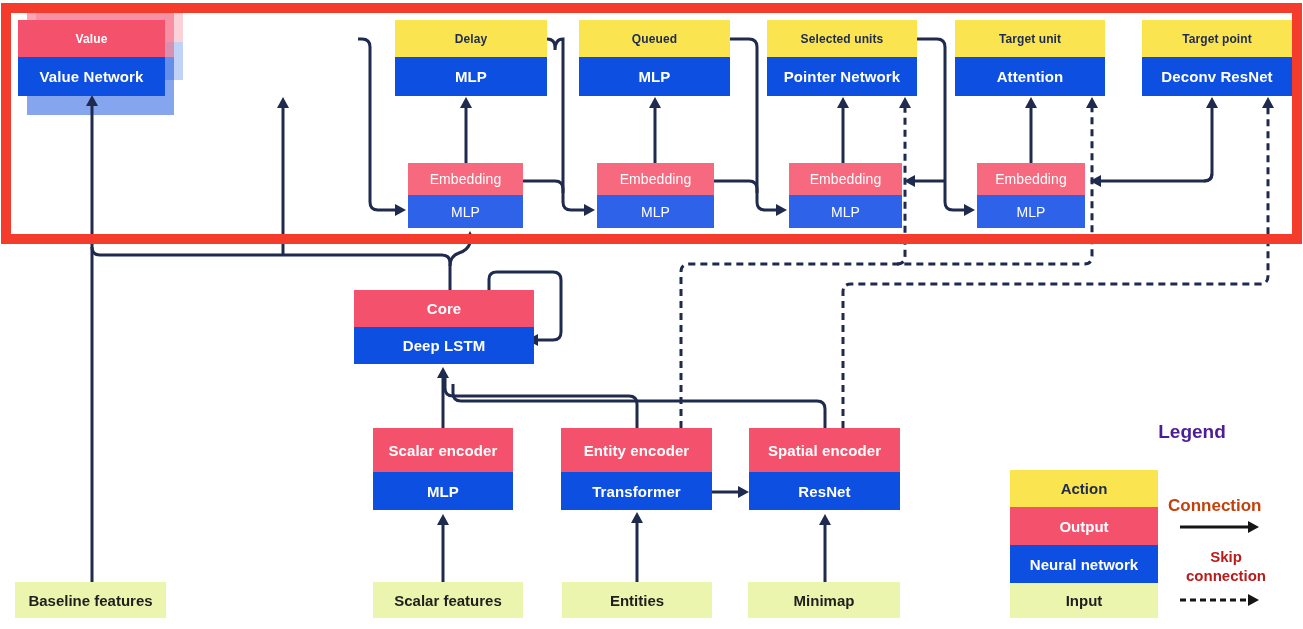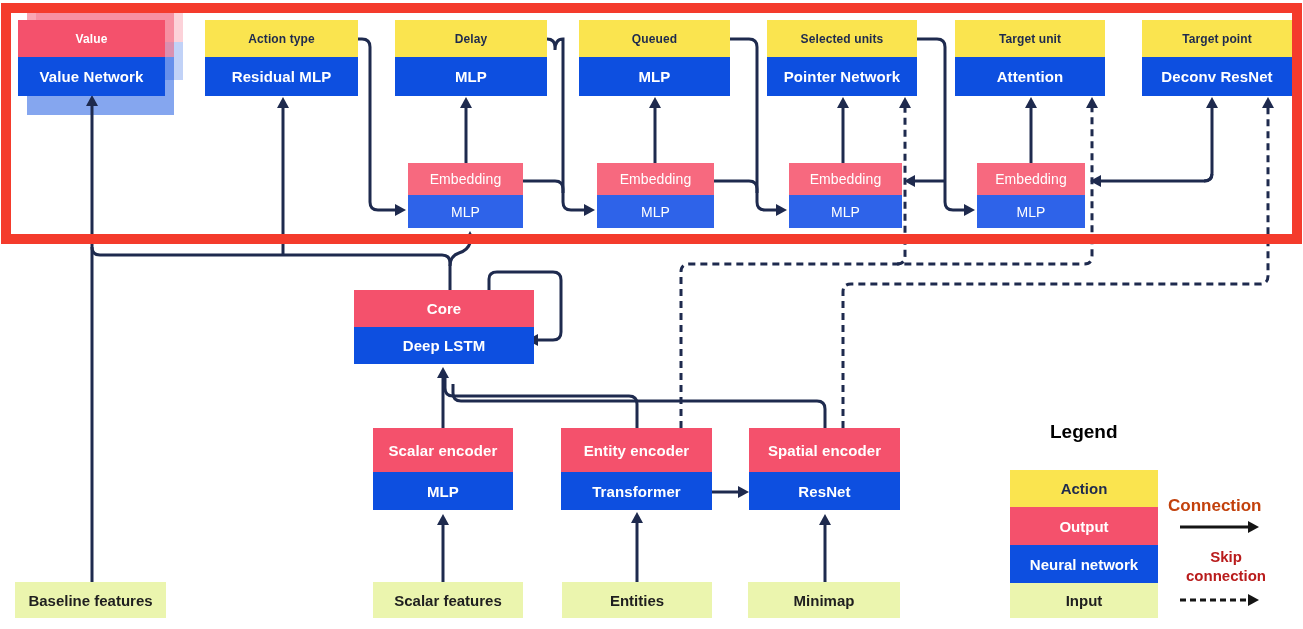--- a/index.html
+++ b/index.html
@@ -18,22 +18,22 @@
   .h-bot{height:39px;font-size:15px}
   .e-top{height:32px;font-size:14px;font-weight:500}
   .e-bot{height:33px;font-size:14px;font-weight:500}
   .enc-top{height:44px;font-size:15px}
   .enc-bot{height:38px;font-size:15px}
   .input-box{position:absolute;height:36px;display:flex;align-items:center;justify-content:center;
     font-size:15px;font-weight:600;z-index:3}
   .shadow{position:absolute;display:flex;flex-direction:column;z-index:1}
   .red-box{position:absolute;left:1px;top:3px;width:1301px;height:241px;border:10px solid #F43B2C;
     box-sizing:border-box;z-index:10;pointer-events:none}
-  .legend-title{position:absolute;left:1050px;top:421px;width:130px;
-    font-size:19px;font-weight:600;color:#000000;z-index:3}
+  .legend-title{position:absolute;left:1127px;top:421px;width:130px;text-align:center;
+    font-size:19px;font-weight:600;color:#4c1d95;z-index:3}
   .legend-item{position:absolute;left:1010px;width:148px;display:flex;align-items:center;
     justify-content:center;font-size:15px;font-weight:600;z-index:3}
   .legend-conn{position:absolute;left:1168px;top:496px;width:116px;text-align:left;
     font-size:17px;font-weight:600;color:#c2410c;z-index:3}
   .legend-skip{position:absolute;left:1178px;top:548px;width:96px;text-align:center;
     font-size:15px;font-weight:600;color:#b91c1c;line-height:1.25;z-index:3}
 </style>
 </head>
 <body>
 
@@ -112,24 +112,20 @@
   </div>
   <div class="shadow" style="left:27px;top:12px;width:147px;opacity:.5">
     <div class="seg c-pink" style="height:45px"></div>
     <div class="seg c-blue" style="height:58px"></div>
   </div>
 
   <div class="node" style="left:18px;top:20px;width:147px">
     <div class="seg c-pink h-top">Value</div>
     <div class="seg c-blue h-bot">Value Network</div>
   </div>
-  <div class="node" style="left:205px;top:20px;width:153px">
-    <div class="seg c-yellow h-top">Action type</div>
-    <div class="seg c-blue h-bot">Residual MLP</div>
-  </div>
   <div class="node" style="left:395px;top:20px;width:152px">
     <div class="seg c-yellow h-top">Delay</div>
     <div class="seg c-blue h-bot">MLP</div>
   </div>
   <div class="node" style="left:579px;top:20px;width:151px">
     <div class="seg c-yellow h-top">Queued</div>
     <div class="seg c-blue h-bot">MLP</div>
   </div>
   <div class="node" style="left:767px;top:20px;width:150px">
     <div class="seg c-yellow h-top">Selected units</div>

